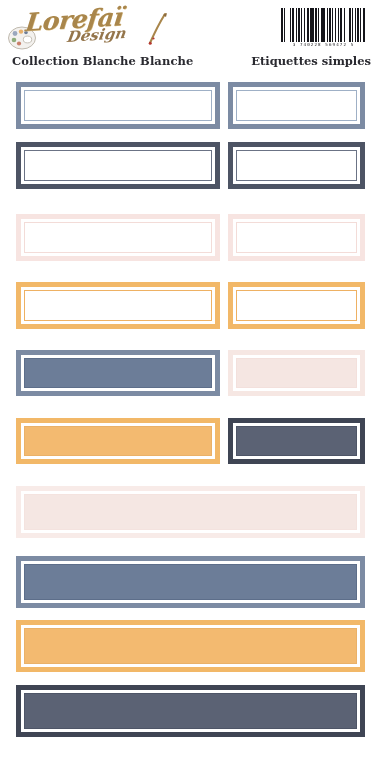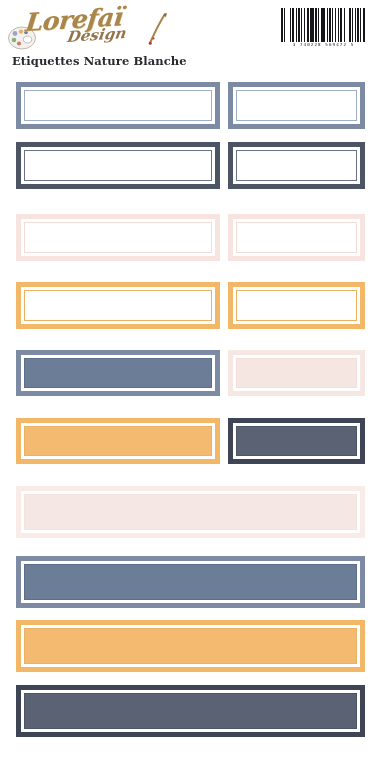--- a/index.html
+++ b/index.html
@@ -166,21 +166,21 @@
       <div id="logo-flourish">
         <svg viewBox="0 0 26 34" width="26" height="34">
           <path d="M6 31 C10 22 16 10 21 2" stroke="#a9864b" stroke-width="2.1" fill="none" stroke-linecap="round"></path>
           <path d="M19 3 L23 1 L22 5 Z" fill="#8c6a3c"></path>
           <circle cx="6.2" cy="31.2" r="1.5" fill="#b4382f"></circle>
           <circle cx="9.5" cy="26.5" r="1.1" fill="#b4382f"></circle>
         </svg>
       </div>
     </div>
 
-    <div id="brand-collection">Etiquettes Nature Blanche</div>
+    <div id="brand-collection">Collection Blanche Blanche</div>
   </div>
 
   <div id="barcode-block">
     <div id="barcode">
         <div class="bar" style="flex: 2 0 0px;"></div>
         <div class="sp" style="flex: 1 0 0px;"></div>
         <div class="bar" style="flex: 1 0 0px;"></div>
         <div class="sp" style="flex: 2 0 0px;"></div>
         <div class="bar" style="flex: 1 0 0px;"></div>
         <div class="sp" style="flex: 3 0 0px;"></div>
@@ -233,20 +233,21 @@
         <div class="bar" style="flex: 1 0 0px;"></div>
         <div class="sp" style="flex: 1 0 0px;"></div>
         <div class="bar" style="flex: 3 0 0px;"></div>
         <div class="sp" style="flex: 1 0 0px;"></div>
         <div class="bar" style="flex: 1 0 0px;"></div>
         <div class="sp" style="flex: 2 0 0px;"></div>
         <div class="bar" style="flex: 2 0 0px;"></div>
         <div class="sp" style="flex: 1 0 0px;"></div>
       </div>
     <div id="barcode-digits">3 740228 569472 5</div>
+    <div id="barcode-title">Etiquettes simples</div>
   </div>
 </div>
 
 <div id="sheet">
     <div class="label" style="left: 16px; top: 8px; width: 204px; height: 47px; border-width: 5px; border-color: rgb(124, 139, 163); background: rgb(124, 139, 163);">
       <div class="label-inner" style="border-width: 3px; background: rgb(255, 255, 255);">
         <div class="label-core" style="border-width: 1px; border-color: rgb(159, 176, 198); background: rgb(255, 255, 255);"></div>
       </div>
     </div>
     <div class="label" style="left: 228px; top: 8px; width: 137px; height: 47px; border-width: 5px; border-color: rgb(124, 139, 163); background: rgb(124, 139, 163);">

